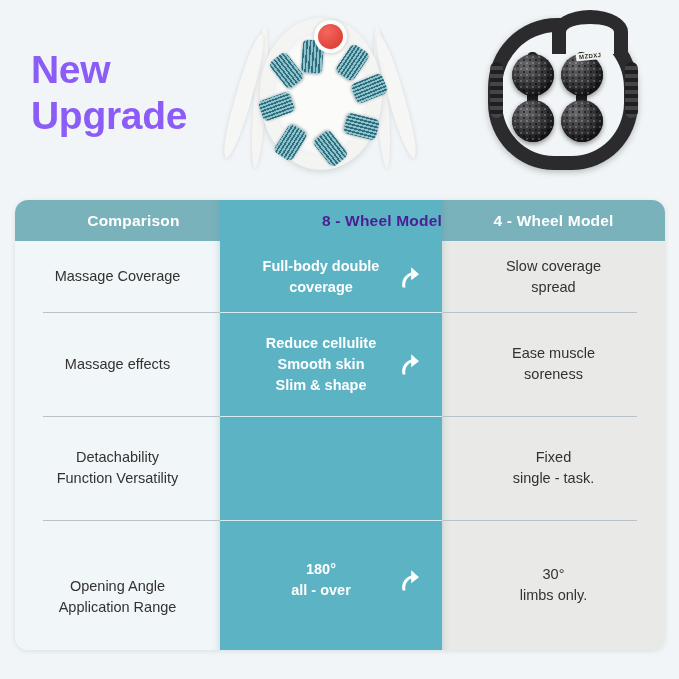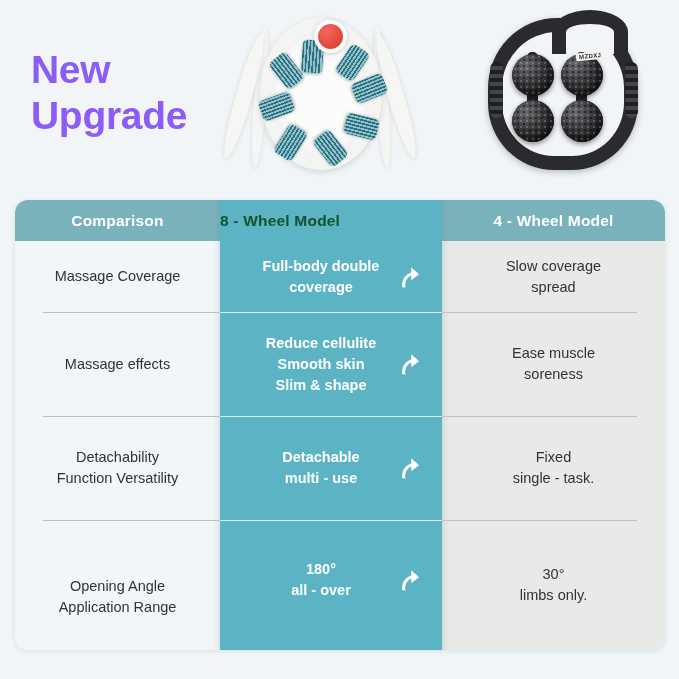--- a/index.html
+++ b/index.html
@@ -190,42 +190,42 @@
   .head-cell {
     position: absolute;
     top: 0; height: 41px;
     line-height: 41px;
     text-align: center;
     color: #ffffff;
     font-size: 15.5px;
     font-weight: bold;
     letter-spacing: 0.2px;
   }
-  .head-left  { left: 0;    width: 205px; }
+  .head-left  { left: 16px;    width: 205px; }
   .head-right { left: 427px;width: 223px; }
 
   
   .col-mid {
     position: absolute;
     left: 205px;
     top: -10px;
     width: 222px;
     height: 475px;
     background: #5cb3c4;
     border-radius: 13px;
     box-shadow: 0 2px 7px rgba(70,130,145,0.3);
     z-index: 3;
   }
   .head-mid {
     position: absolute;
     left: 0; top: 10px;
     width: 222px; height: 41px;
     line-height: 41px;
-    text-align: left;
-    color: #14532d;
+    text-align: right;
+    color: #4c1d95;
     font-size: 15.5px;
     font-weight: bold;
     letter-spacing: 0.2px;
   }
   .row-sep {
     position: absolute;
     height: 1px;
     background: #b9c2c6;
     z-index: 4;
   }
@@ -387,29 +387,20 @@
         <span class="mid-text">
           <span>Reduce cellulite</span><br>
           <span>Smooth skin</span><br>
           <span>Slim &amp; shape</span>
         </span>
         <svg class="arrow-icon" viewBox="0 0 24 26">
           <path d="M4.5 23.5 C3 16 7 10.5 13.2 8.4 L13.2 3.2 L21 10.2 L13.2 16.2 L13.2 11.6 C9.2 13.4 6.6 17.4 7.4 23.5 Z" fill="#ffffff"></path>
         </svg>
       </div>
 
-      <div class="cell cell-mid" style="top:226px; height:104px;">
-        <span class="mid-text">
-          <span>Detachable</span><br>
-          <span>multi - use</span>
-        </span>
-        <svg class="arrow-icon" viewBox="0 0 24 26">
-          <path d="M4.5 23.5 C3 16 7 10.5 13.2 8.4 L13.2 3.2 L21 10.2 L13.2 16.2 L13.2 11.6 C9.2 13.4 6.6 17.4 7.4 23.5 Z" fill="#ffffff"></path>
-        </svg>
-      </div>
 
       <div class="cell cell-mid" style="top:330px; height:120px;">
         <span class="mid-text">
           <span>180°</span><br>
           <span>all - over</span>
         </span>
         <svg class="arrow-icon" viewBox="0 0 24 26">
           <path d="M4.5 23.5 C3 16 7 10.5 13.2 8.4 L13.2 3.2 L21 10.2 L13.2 16.2 L13.2 11.6 C9.2 13.4 6.6 17.4 7.4 23.5 Z" fill="#ffffff"></path>
         </svg>
       </div>

